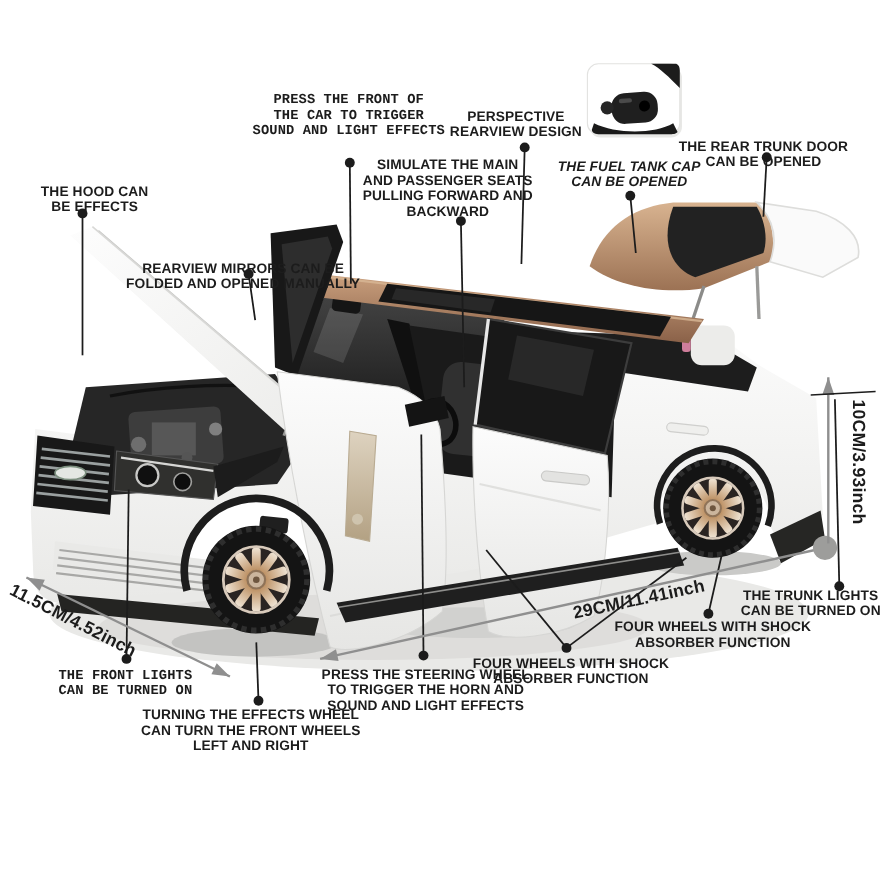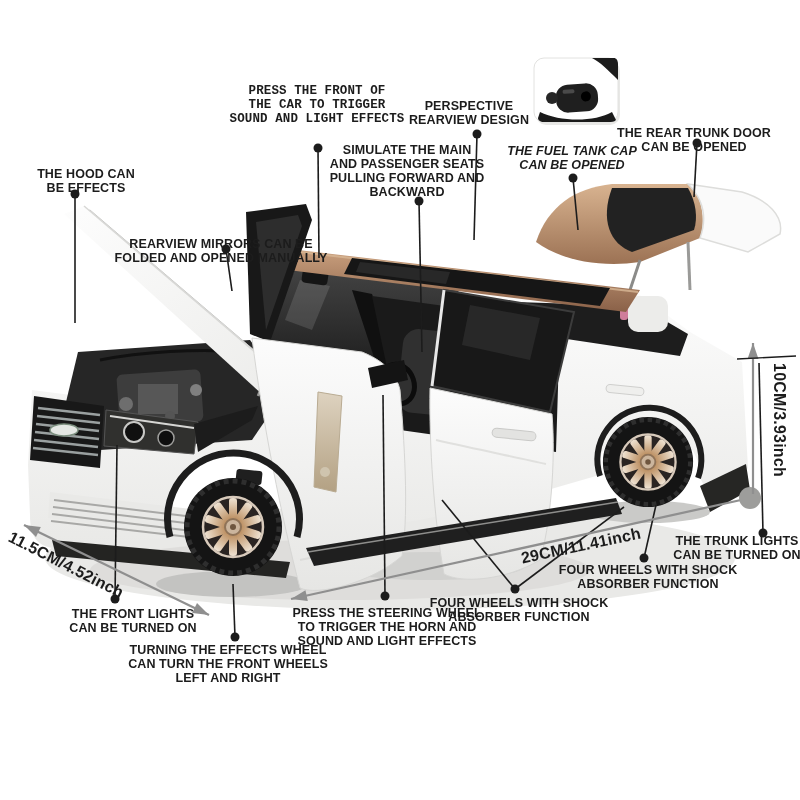--- a/index.html
+++ b/index.html
@@ -284,21 +284,21 @@
       <div class="callout" style="left: 407px; top: 171px;">SIMULATE THE MAIN
 AND PASSENGER SEATS
 PULLING FORWARD AND
 BACKWARD</div>
       <div class="callout" style="left: 469px; top: 113px;">PERSPECTIVE
 REARVIEW DESIGN</div>
       <div class="callout" style="left: 572px; top: 158px; font-style: italic;">THE FUEL TANK CAP
 CAN BE OPENED</div>
       <div class="callout" style="left: 694px; top: 140px;">THE REAR TRUNK DOOR
 CAN BE OPENED</div>
-      <div class="callout" style="left: 133px; top: 621px;">THE FRONT LIGHTS
+      <div class="callout" style="left: 114px; top: 621px; font-family: Liberation Mono, monospace;">THE FRONT LIGHTS
 CAN BE TURNED ON</div>
       <div class="callout" style="left: 228px; top: 664px;">TURNING THE EFFECTS WHEEL
 CAN TURN THE FRONT WHEELS
 LEFT AND RIGHT</div>
       <div class="callout left" style="left: 387px; top: 627px;">PRESS THE STEERING WHEEL
 TO TRIGGER THE HORN AND
 SOUND AND LIGHT EFFECTS</div>
       <div class="callout" style="left: 519px; top: 610px;">FOUR WHEELS WITH SHOCK
 ABSORBER FUNCTION</div>
       <div class="callout" style="left: 648px; top: 577px;">FOUR WHEELS WITH SHOCK

